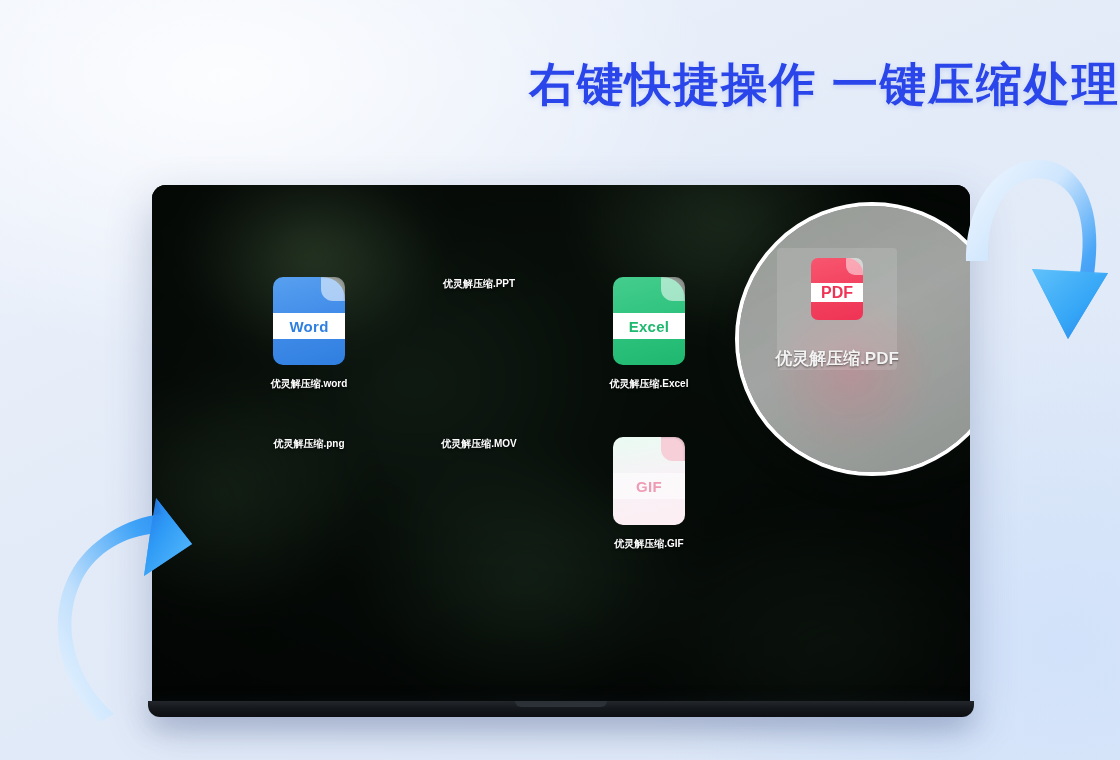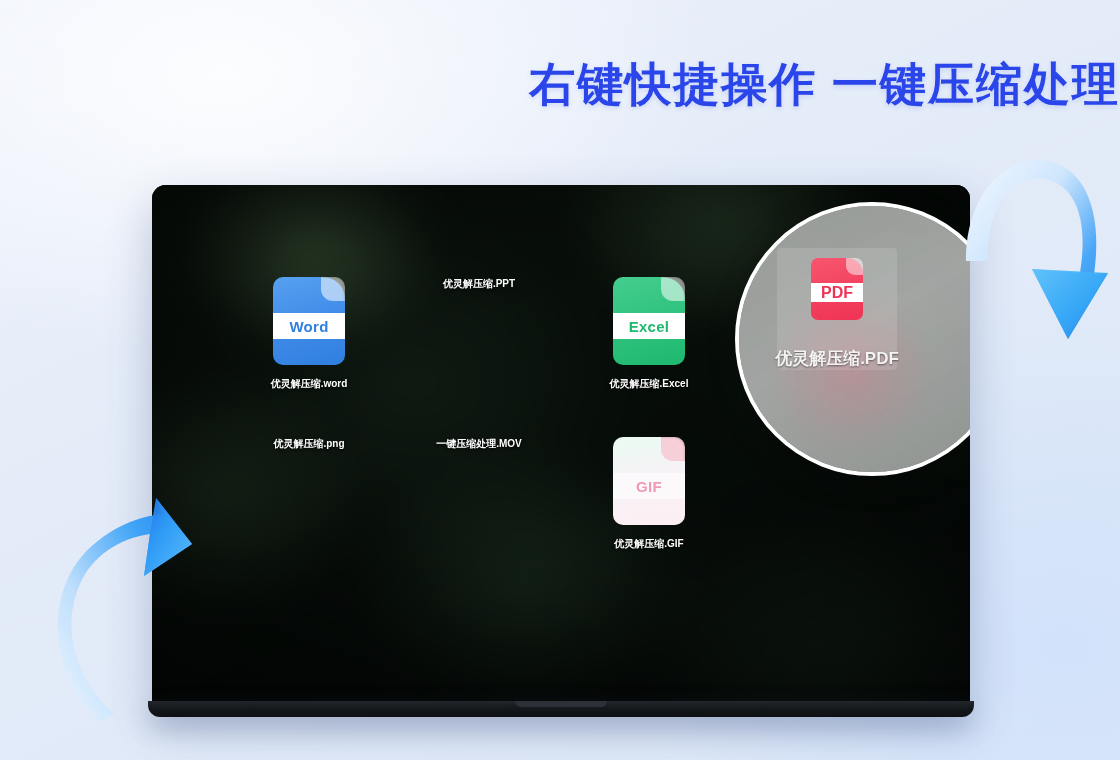--- a/index.html
+++ b/index.html
@@ -299,21 +299,21 @@
           <div class="band" style="color:#1fb86f">Excel</div>
         </div>
         <div class="file-label">优灵解压缩.Excel</div>
       </div>
 
       <div class="file-item">
         <div class="file-label">优灵解压缩.png</div>
       </div>
 
       <div class="file-item">
-        <div class="file-label">一键压缩处理.MOV</div>
+        <div class="file-label">优灵解压缩.MOV</div>
       </div>
 
       <div class="file-item">
         <div class="file-icon">
           <div class="sheet" style="background:linear-gradient(170deg,#e9fbf2 0%,#f7f2f6 45%,#fdeef3 100%)"></div>
           <div class="fold" style="background:#f6cfd9"></div>
           <div class="band" style="background:rgba(255,255,255,0.55);color:#ef9bb4">GIF</div>
         </div>
         <div class="file-label">优灵解压缩.GIF</div>
       </div>

